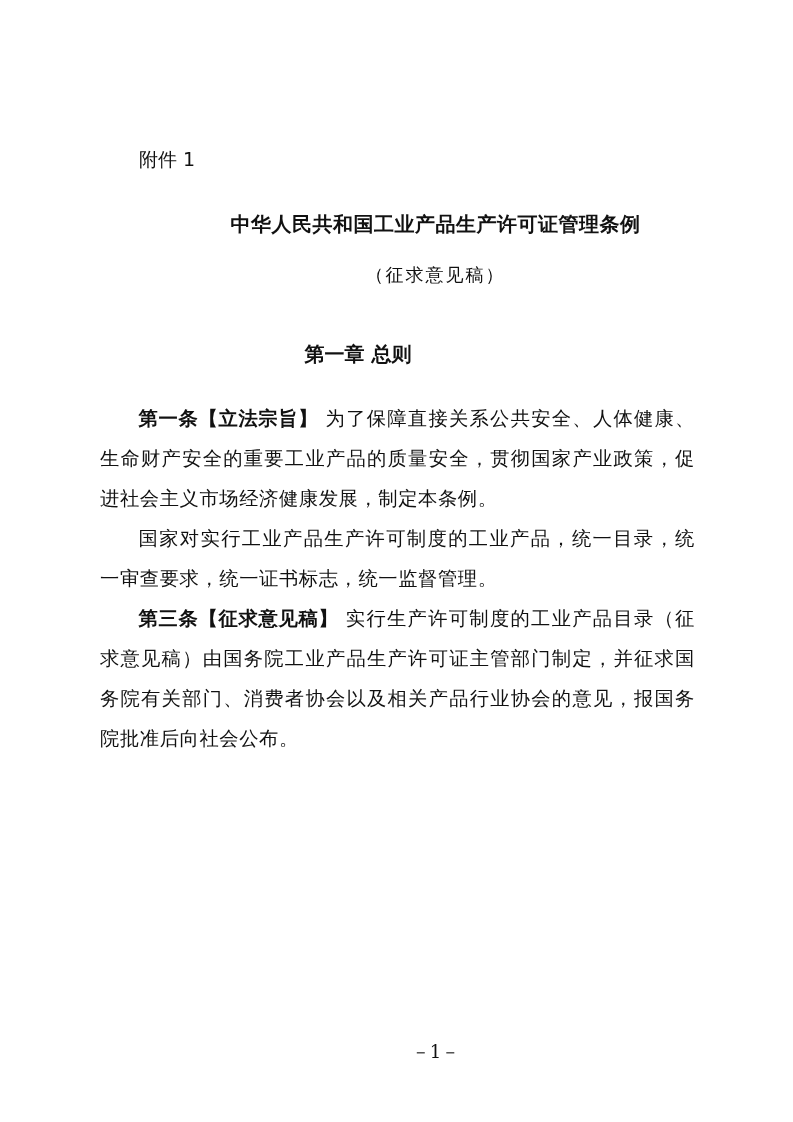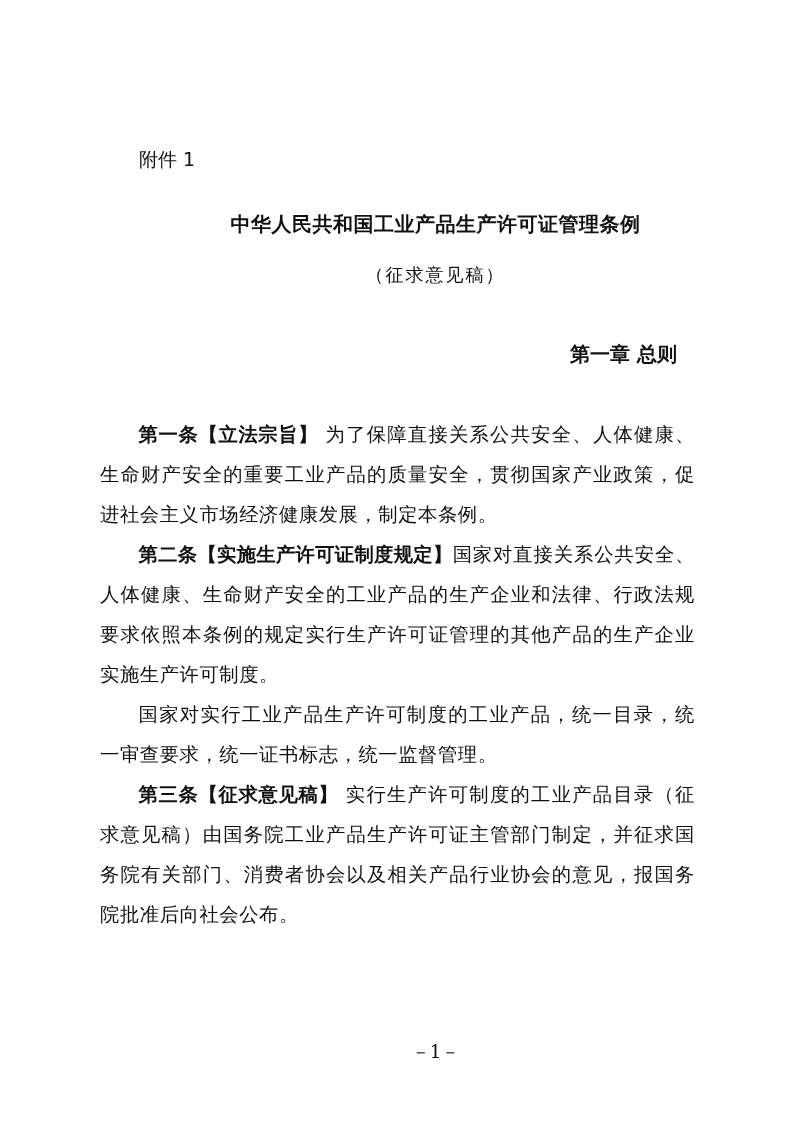--- a/index.html
+++ b/index.html
@@ -3,35 +3,34 @@
 <meta charset="utf-8">
 <style>
   html, body { margin: 0; padding: 0; background: #ffffff; }
   body { width: 793px; height: 1122px; position: relative; overflow: hidden;
          font-family: "DejaVu Serif", "Liberation Serif", serif; color: #111; }
   .abs { position: absolute; white-space: nowrap; margin-left: 39px; }
   .attach { left: 100px; top: 147px; font-size: 19px; font-family: "DejaVu Sans", sans-serif; }
   .title { left: 0; width: 793px; text-align: center; top: 211px; font-size: 20px; font-weight: bold;
            font-family: "DejaVu Serif", serif; letter-spacing: 0.5px; }
   .subtitle { left: 0; width: 793px; text-align: center; top: 263px; font-size: 18px; letter-spacing: 2px; }
-  .chapter { left: 0; width: 638px; text-align: right; top: 341px; font-size: 20px; font-weight: bold;
+  .chapter { left: 0; width: 638px; text-align: center; top: 341px; font-size: 20px; font-weight: bold;
              font-family: "DejaVu Sans", sans-serif; }
   .body { position: absolute; left: 100px; width: 595px; font-size: 19.3px; line-height: 40px; }
   .para { margin: 0; text-indent: 2em; text-align: justify; text-align-last: left; letter-spacing: 0.6px; }
   .art-head { font-weight: bold; font-family: "DejaVu Sans", sans-serif; letter-spacing: 0; }
   .pagenum { left: 0; width: 793px; text-align: center; top: 1040px; font-size: 18px; }
 </style>
 </head>
 <body>
 
 <div class="abs attach">附件 1</div>
 <div class="abs title">中华人民共和国工业产品生产许可证管理条例</div>
 <div class="abs subtitle">（征求意见稿）</div>
 <div class="abs chapter">第一章  总则</div>
 
-<div class="body" style="top:415px;">
+<div class="body" style="top:399px;">
   <p class="para"><span class="art-head">第一条【立法宗旨】</span><span> 为了保障直接关系公共安全、人体健康、生命财产安全的重要工业产品的质量安全，贯彻国家产业政策，促进社会主义市场经济健康发展，制定本条例。</span></p>
-  <p class="para"><span class="art-head">第二条【实施生产许可证制度规定】</span><span>国家对直接关系公共安全、人体健康、生命财产安全的工业产品的生产企业和法律、行政法规要求依照本条例的规定实行生产许可证管理的其他产品的生产企业实施生产许可制度。</span></p>
   <p class="para"><span>国家对实行工业产品生产许可制度的工业产品，统一目录，统一审查要求，统一证书标志，统一监督管理。</span></p>
   <p class="para"><span class="art-head">第三条【征求意见稿】</span><span> 实行生产许可制度的工业产品目录（征求意见稿）由国务院工业产品生产许可证主管部门制定，并征求国务院有关部门、消费者协会以及相关产品行业协会的意见，报国务院批准后向社会公布。</span></p>
 </div>
 
 <div class="abs pagenum">－1－</div>
 
 </body></html>

